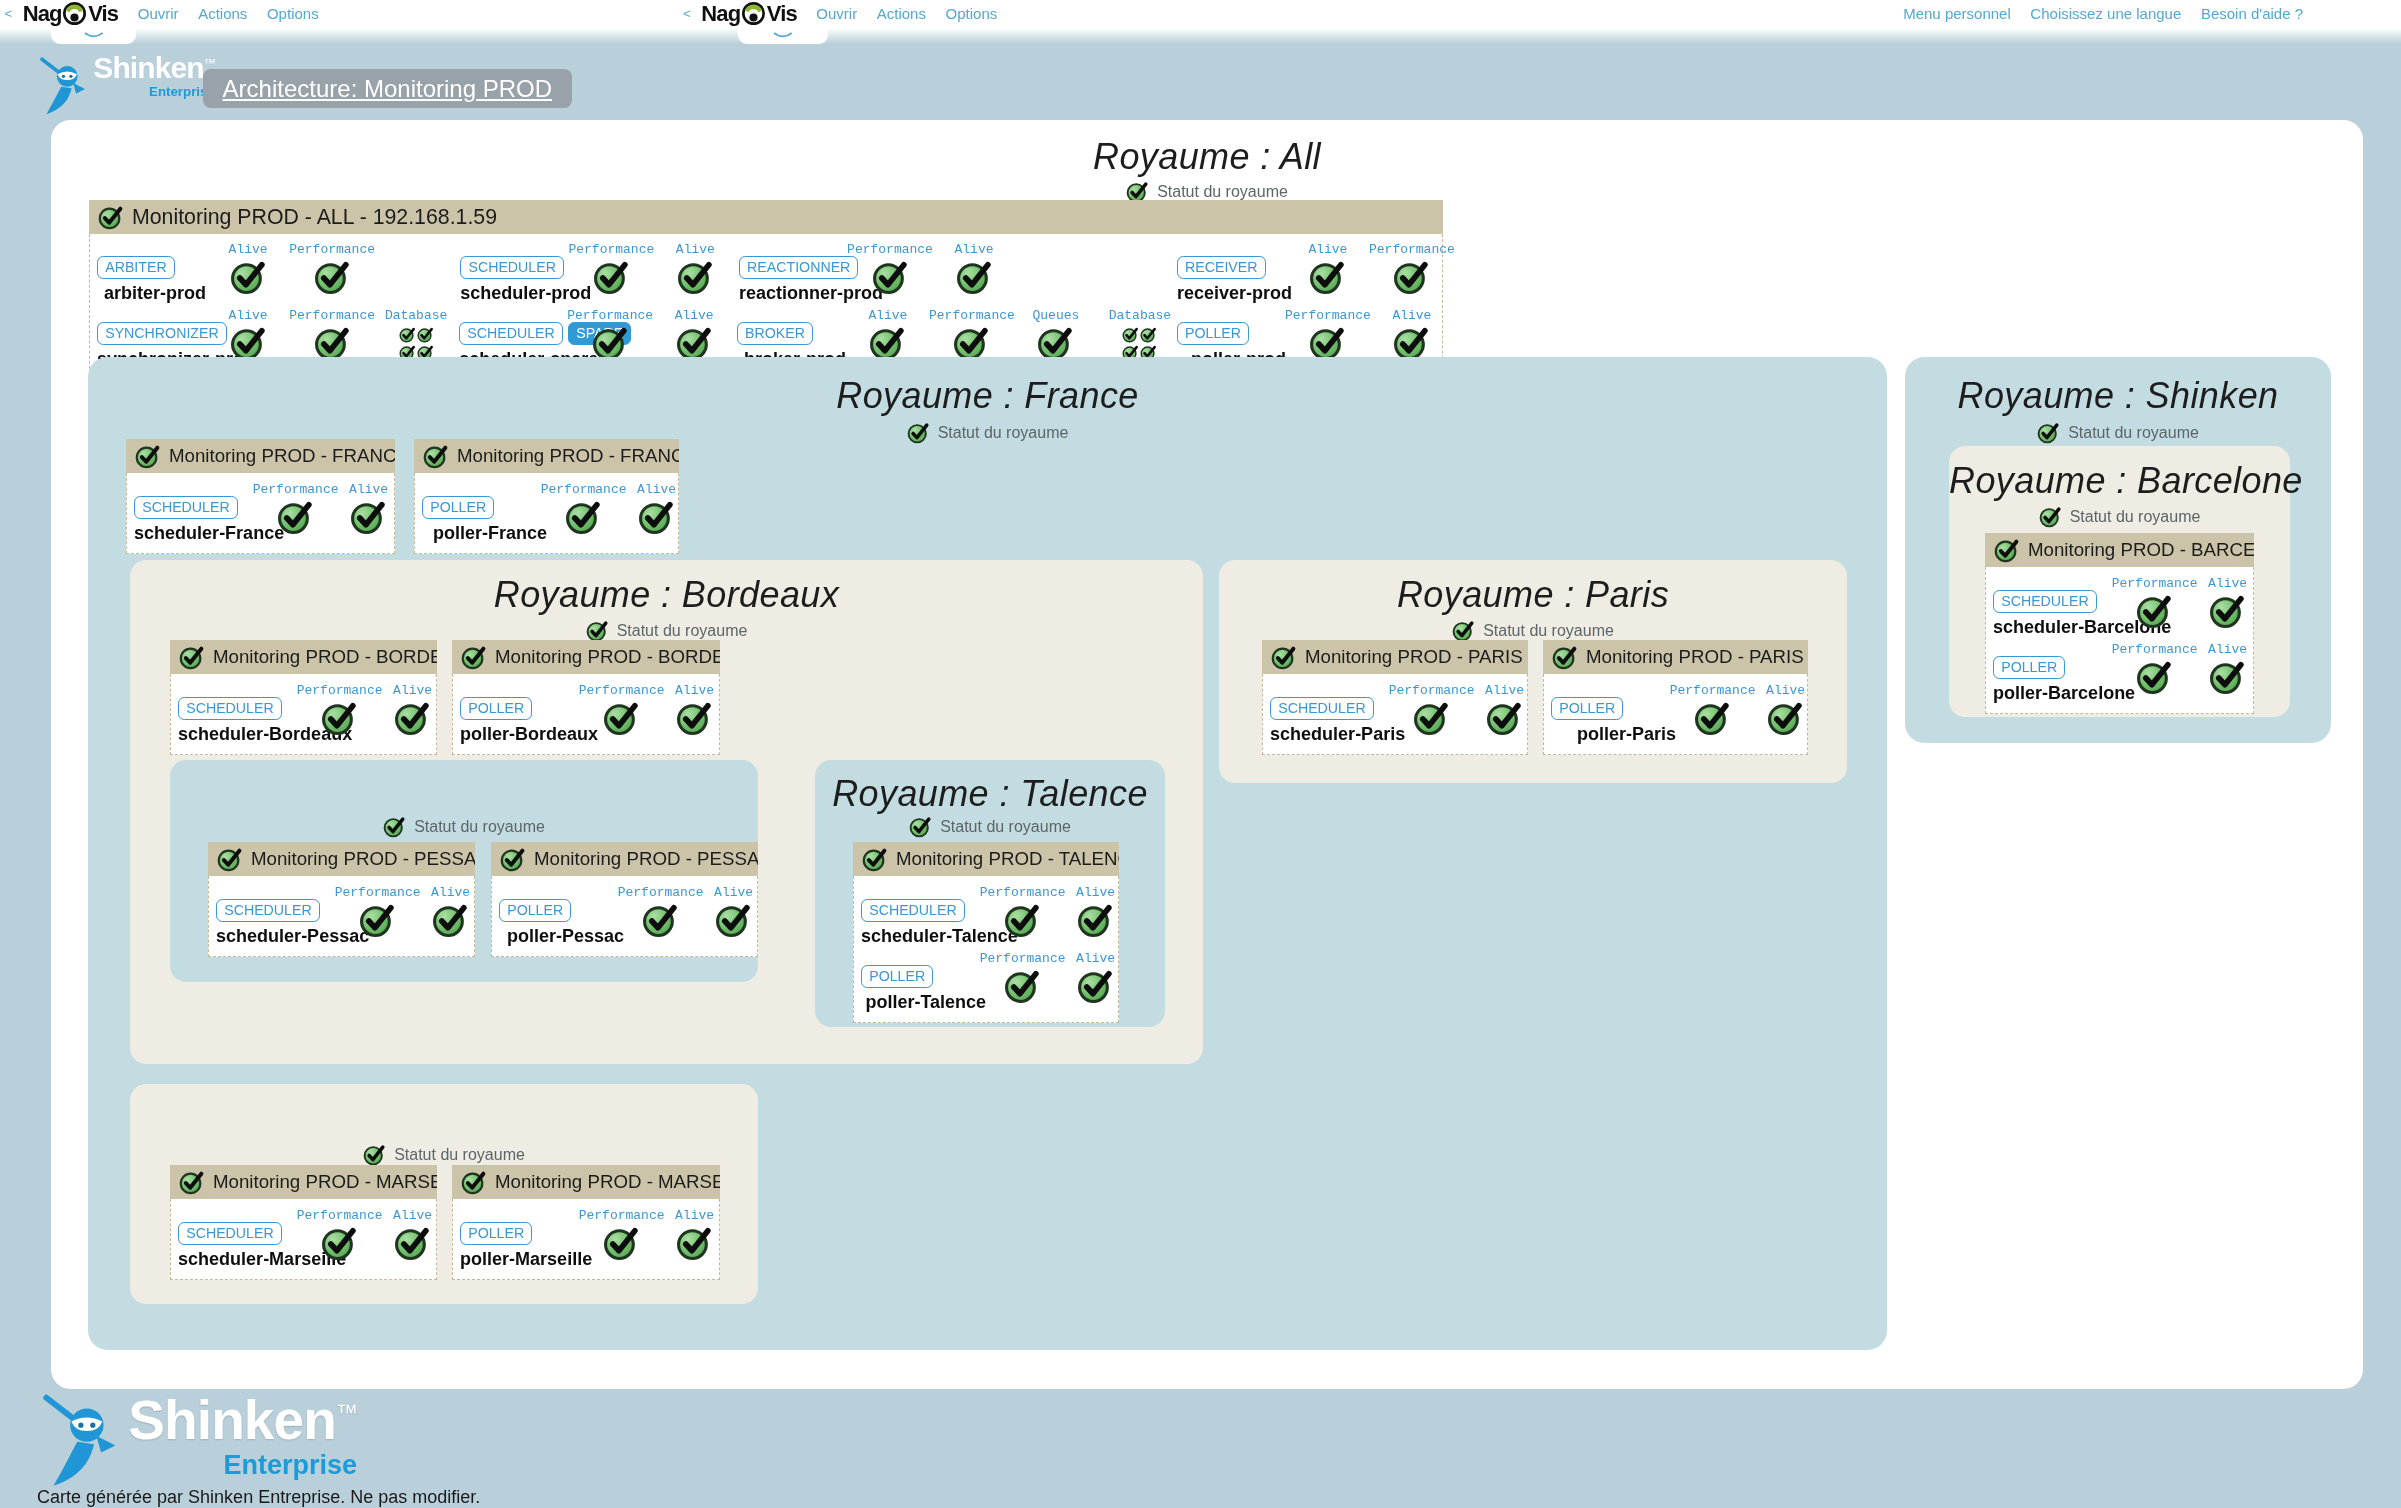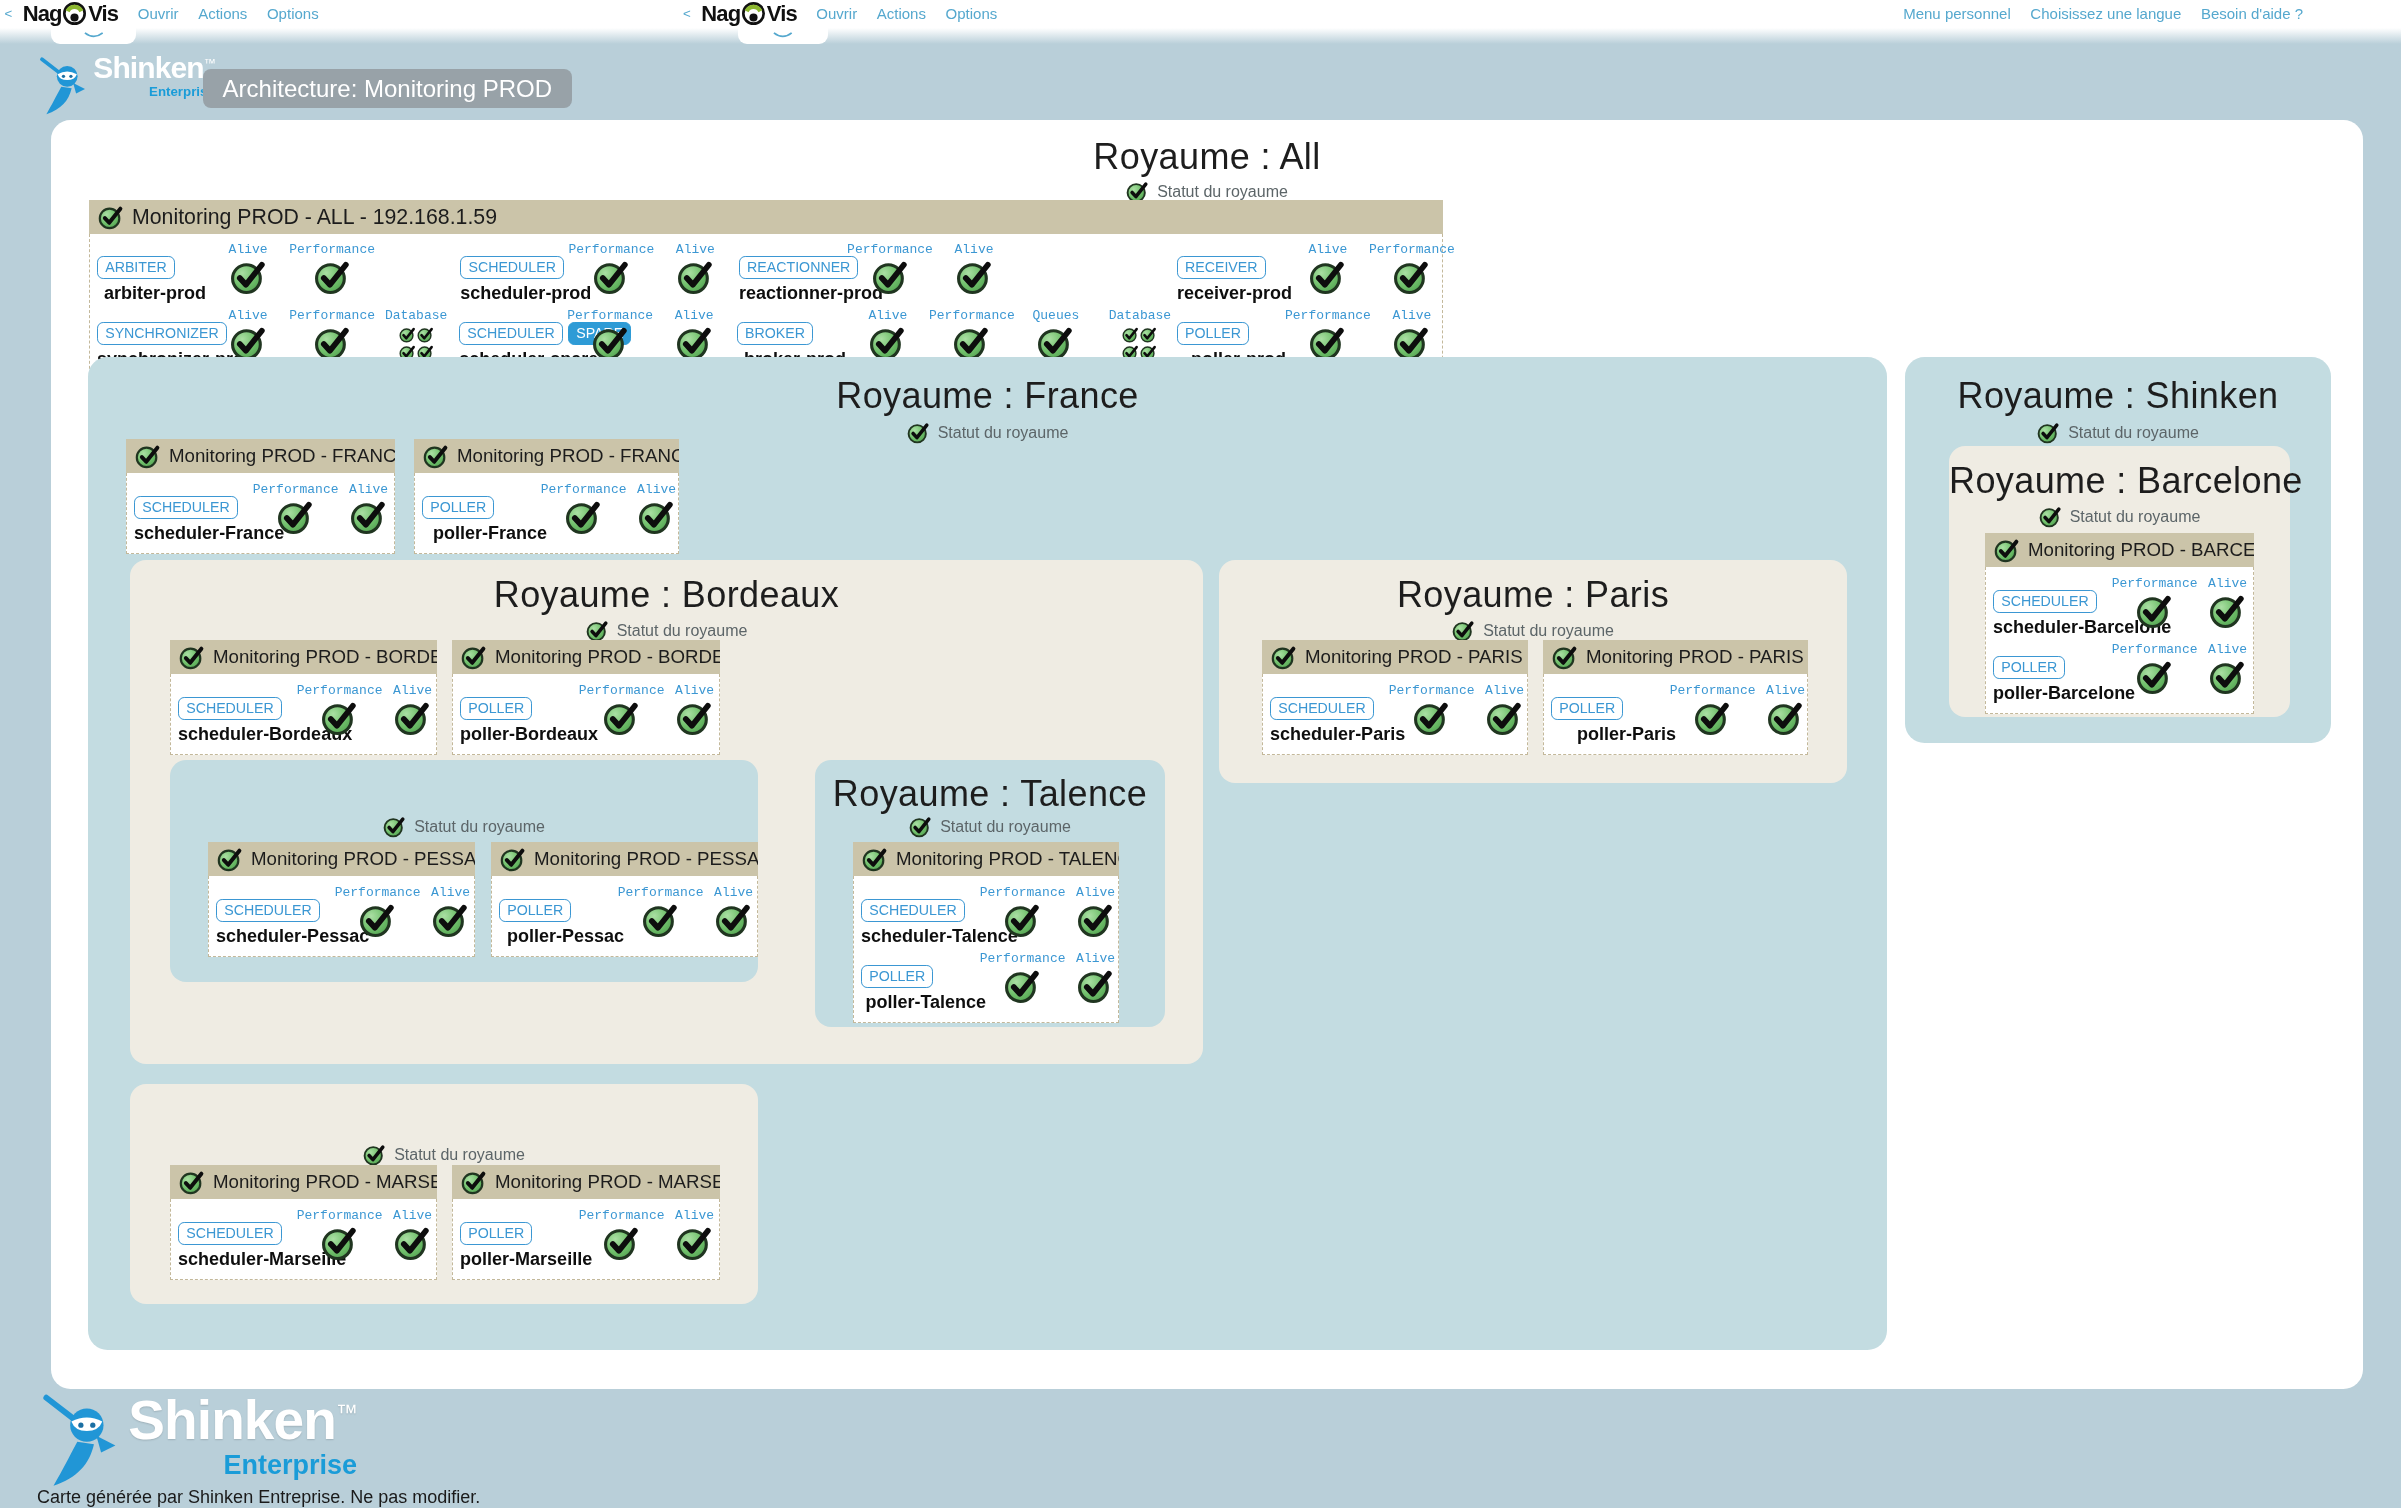--- a/index.html
+++ b/index.html
@@ -26,25 +26,25 @@
   
   .brand{position:absolute;display:flex;align-items:flex-start;gap:5.3px;}
   .brand .btxt{display:flex;flex-direction:column;line-height:1;}
   .brand .bname{color:#ffffff;font-weight:bold;letter-spacing:-0.9px;}
   .brand .bname sup{font-size:40%;font-weight:normal;}
   .brand .bsub{color:#1a9cd8;text-align:right;font-weight:bold;}
   .brand-top{left:36px;top:53px;}
   .brand-top .bname{font-size:30px;}
   .brand-top .bsub{font-size:13.3px;margin-top:1.8px;}
   .arch-badge{position:absolute;left:203px;top:69px;height:39px;padding:0 19.6px;border-radius:8px;
-    background:#98a2a8;color:#ffffff;font-size:24px;display:flex;align-items:center;z-index:5;}
+    background:#98a2a8;color:#ffffff;font-size:24px;display:flex;align-items:center;z-index:5;text-decoration:underline;}
   
   .board{position:absolute;left:51px;top:120px;width:2312px;height:1269px;background:#ffffff;
     border-radius:19.6px;z-index:1;}
-  .rtitle{text-align:center;font-size:36px;font-weight:300;color:#1d1d1d;letter-spacing:0.4px;white-space:nowrap;}
+  .rtitle{text-align:center;font-size:36px;font-weight:300;color:#1d1d1d;letter-spacing:0.4px;white-space:nowrap;font-style:italic;}
   .rstatus{display:flex;align-items:center;justify-content:center;gap:8px;color:#5c6568;font-size:16px;cursor:pointer;}
   .realm{position:absolute;border-radius:19.6px;}
   .realm.blue{background:#c3dce1;}
   .realm.beige{background:#efece3;border-radius:16px;}
   
   .mbox{position:absolute;}
   .mbox-head{background:#cbc4a9;height:34px;display:flex;align-items:center;gap:8px;padding:0 9px;
     font-size:18.7px;color:#1c1c1c;white-space:nowrap;overflow:hidden;cursor:pointer;}
   .mbox-head.big{font-size:21.3px;}
   .mbox-body{border:1.8px dashed #c3b89a;border-top:none;background:#ffffff;

